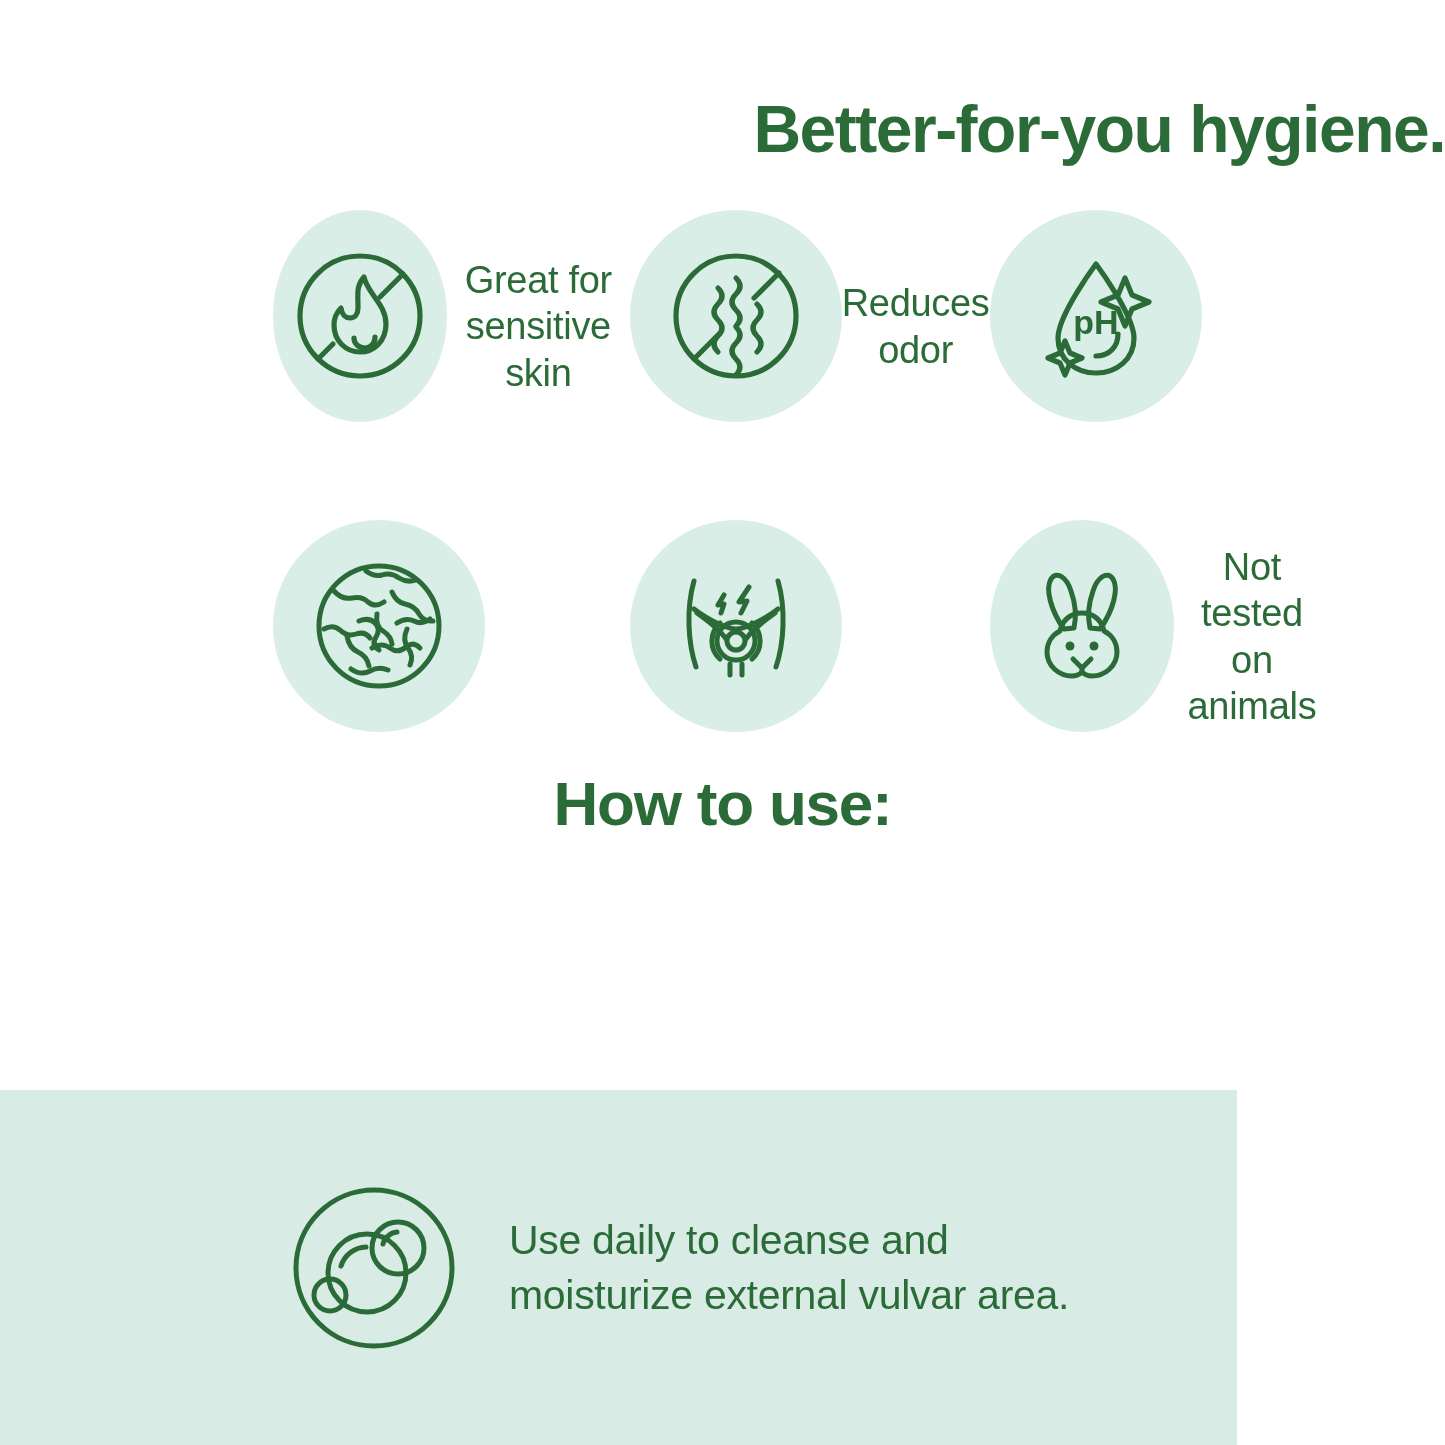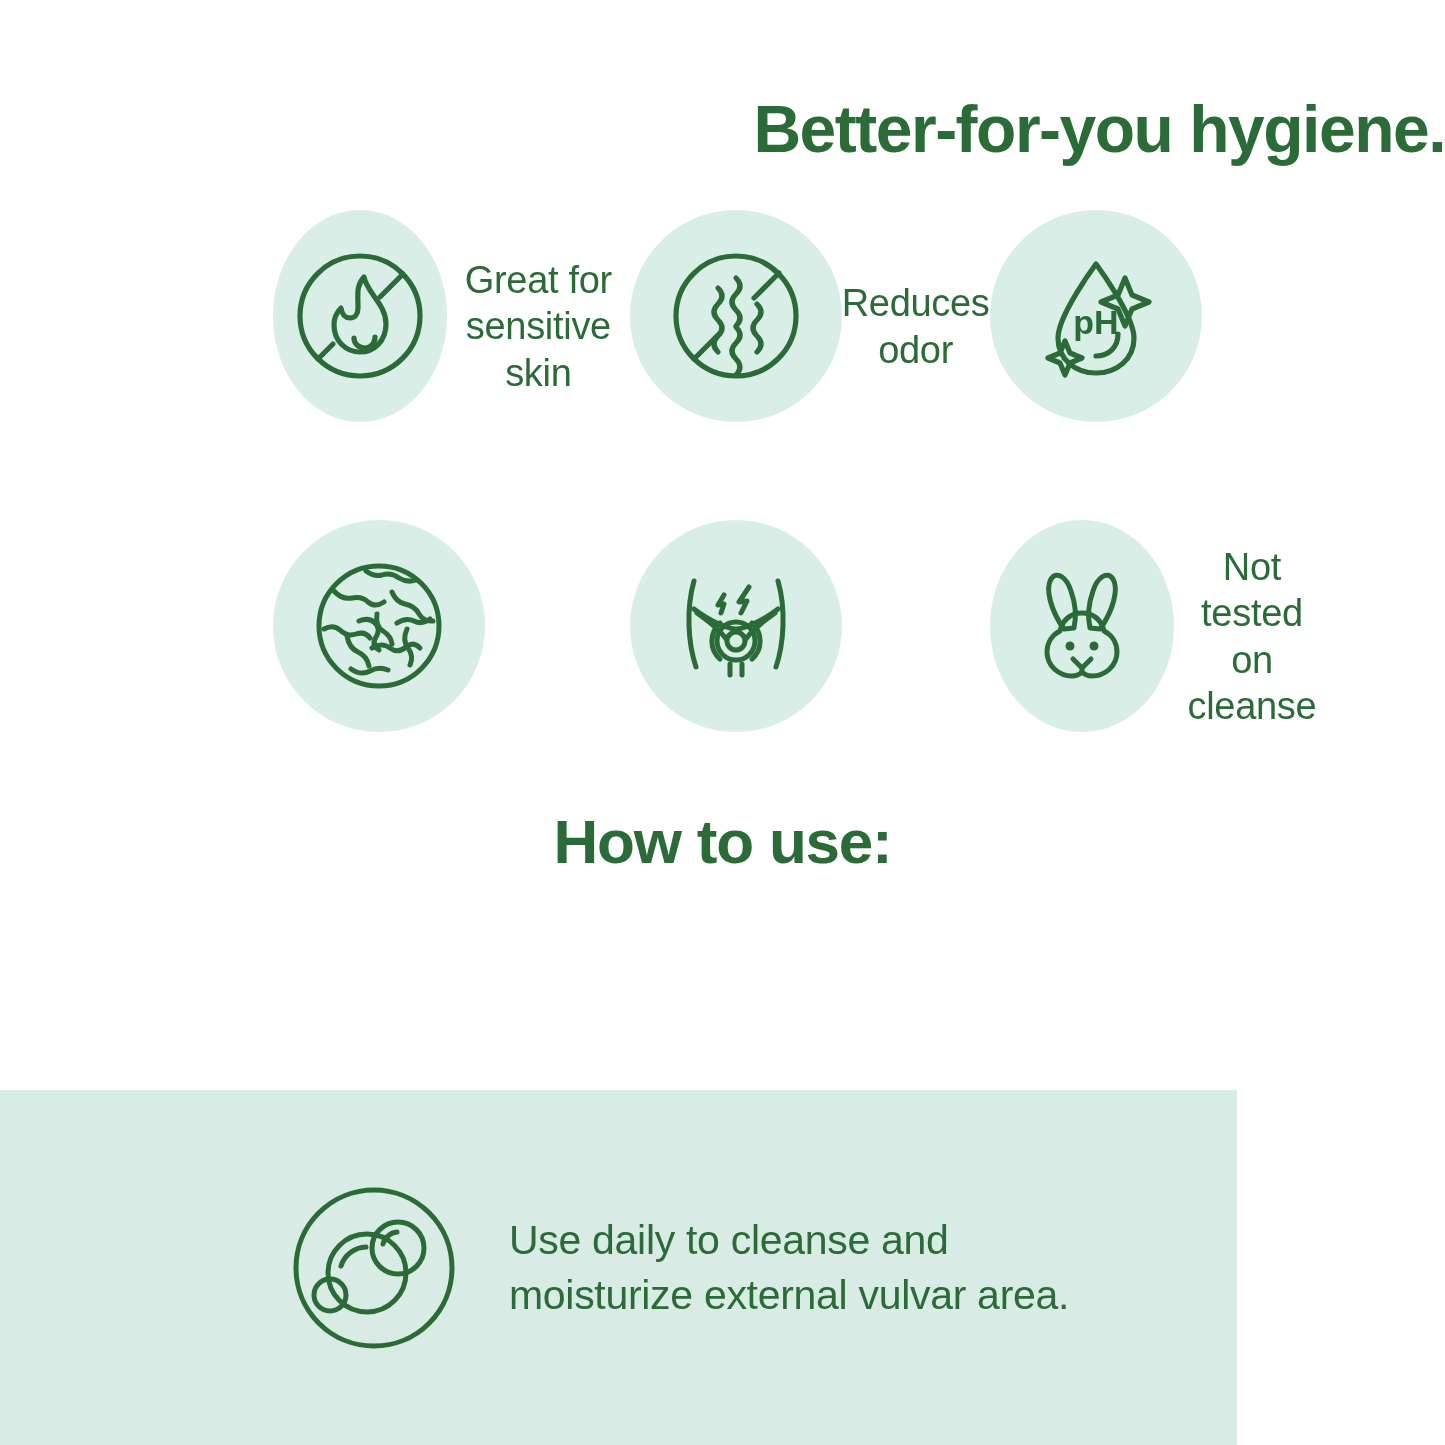--- a/index.html
+++ b/index.html
@@ -69,21 +69,21 @@
     color: #2a6b37;
     text-align: center;
     white-space: pre-line;
     letter-spacing: -0.3px;
   }
 
   
   .howto-heading-wrap {
     width: 100%;
     text-align: center;
-    margin-top: 74px;
+    margin-top: 36px;
   }
   .howto-heading {
     font-size: 62px;
     font-weight: bold;
     color: #2a6b37;
     letter-spacing: -1.2px;
     margin: 0;
   }
 
   
@@ -246,21 +246,21 @@
 
             <circle cx="63" cy="95" r="4.5" fill="#2a6b37" stroke="none"></circle>
             <circle cx="87" cy="95" r="4.5" fill="#2a6b37" stroke="none"></circle>
 
             <path d="M66 108 l9 9 l9 -9"></path>
             <line x1="75" y1="117" x2="75" y2="121"></line>
           </svg>
         </span>
       </div>
       <div class="benefit-label">Not tested
-on cleanse</div>
+on animals</div>
     </div>
 
   </div>
 
   <div class="howto-heading-wrap">
     <h2 class="howto-heading">How to use:</h2>
   </div>
 
   <div class="usage-band">
     <div class="usage-inner">

